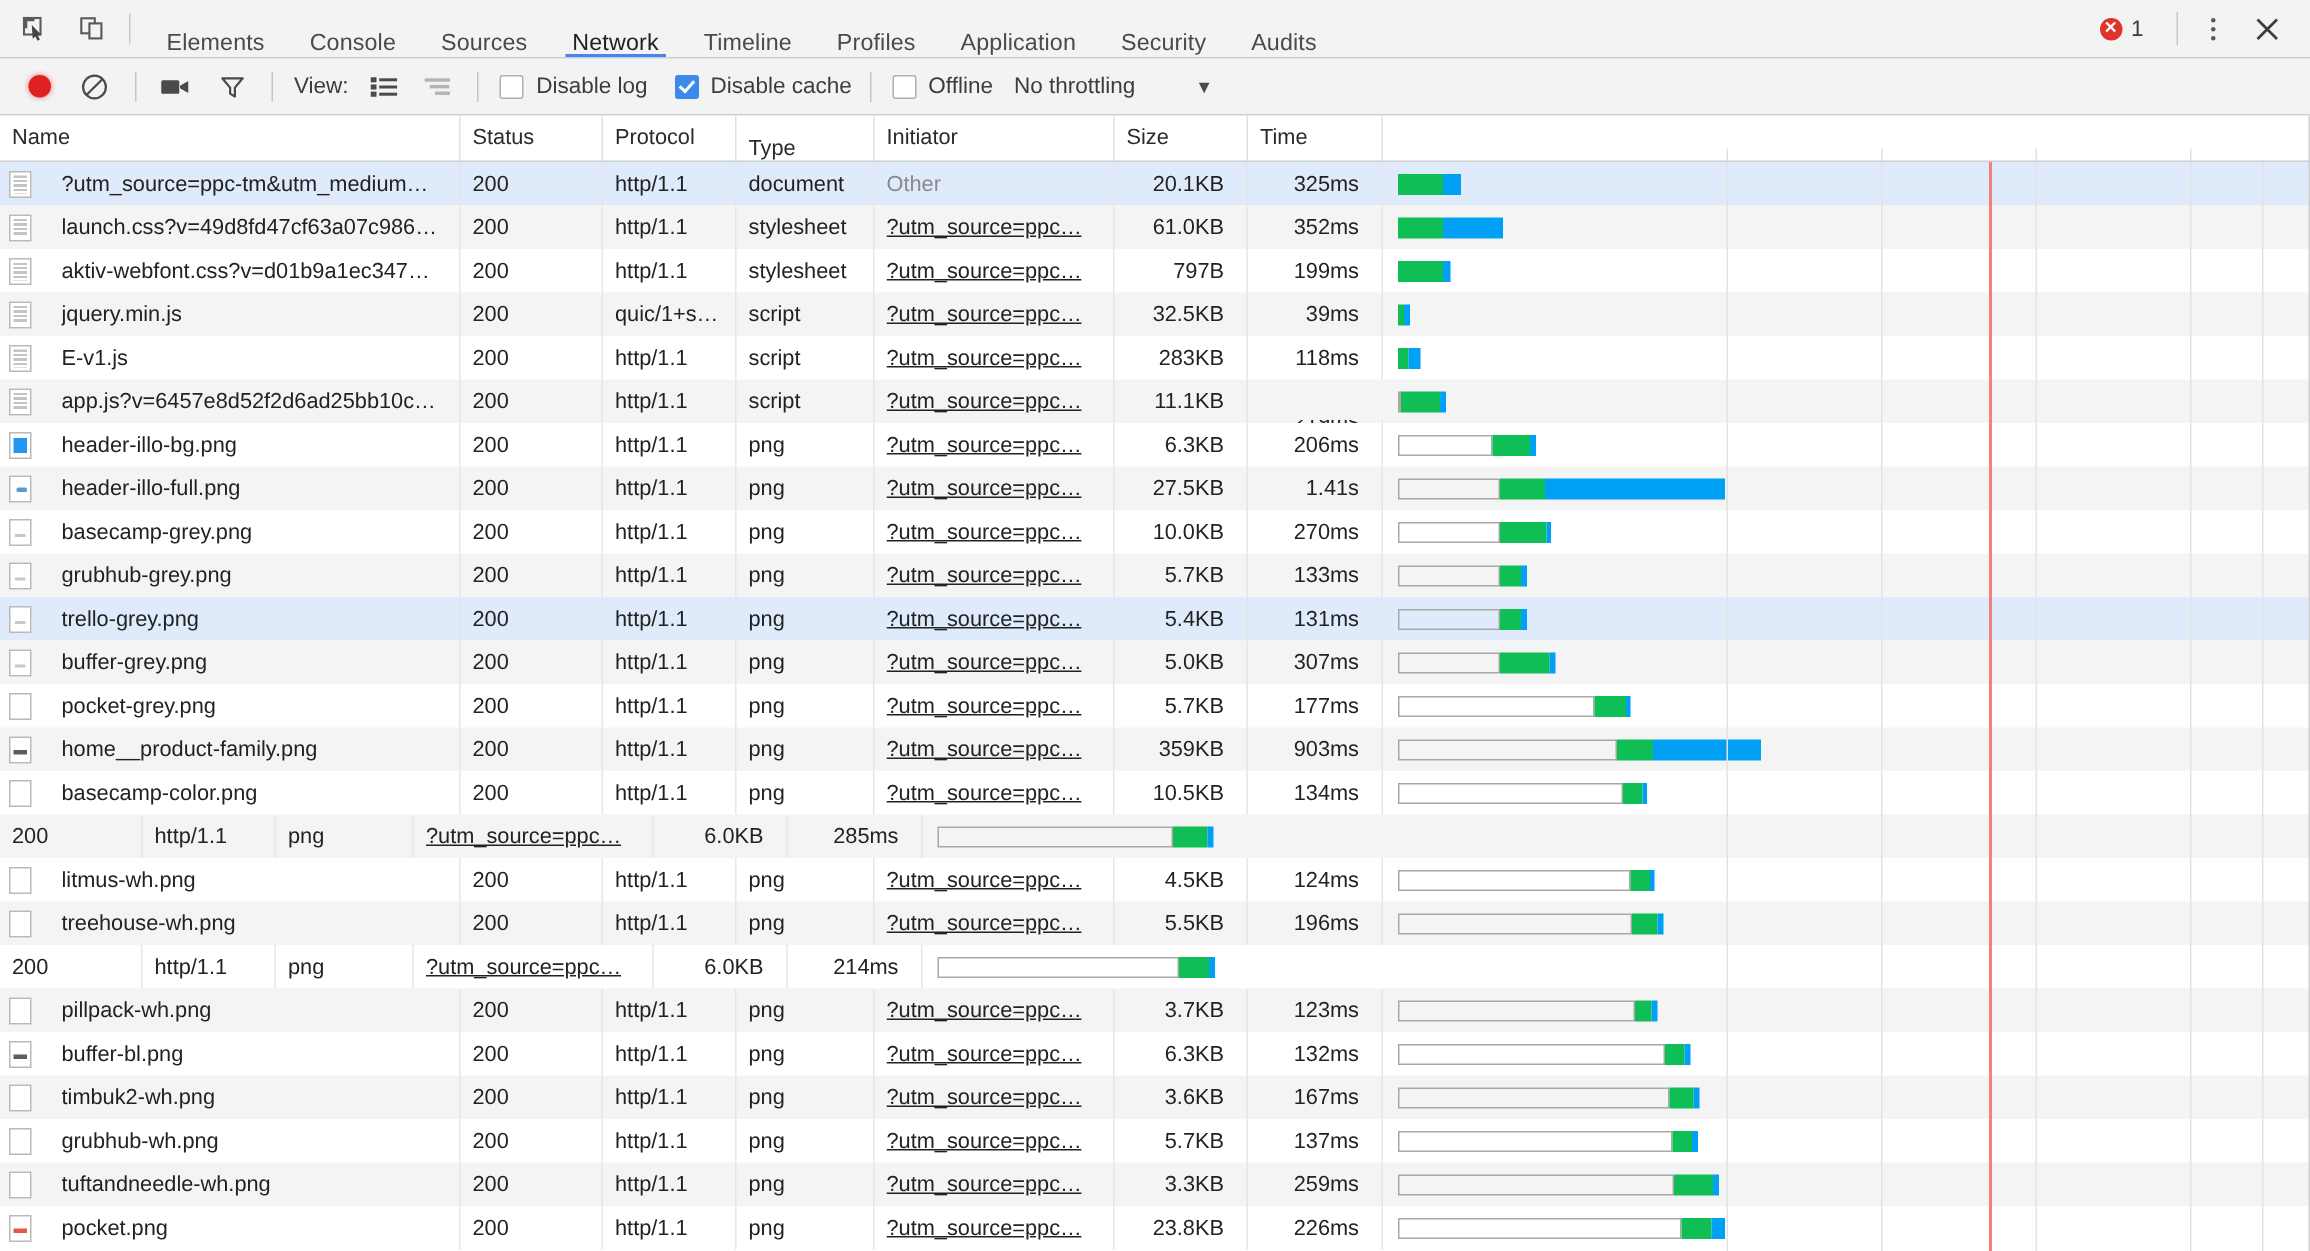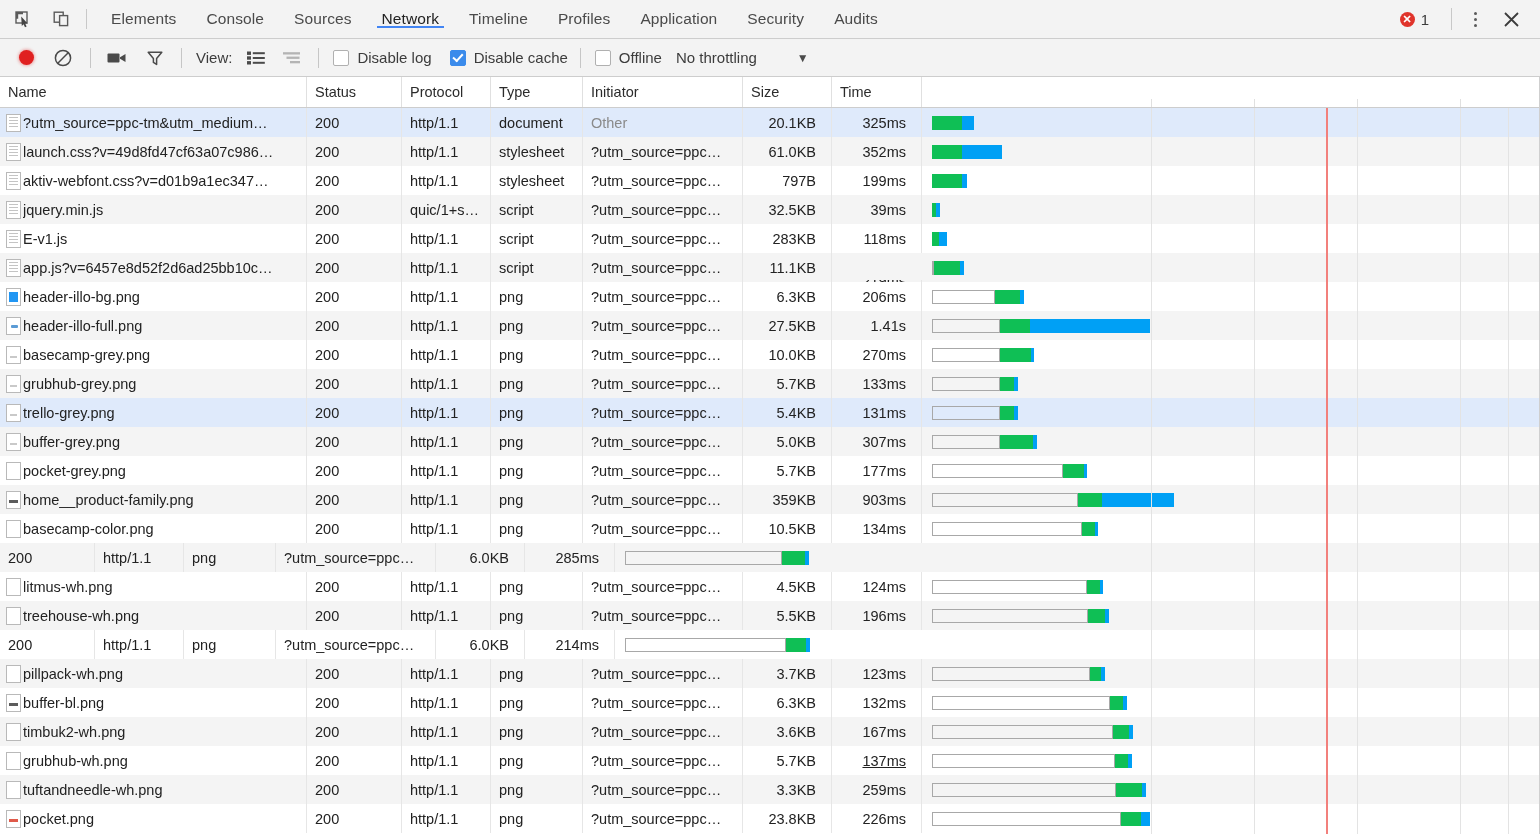--- a/index.html
+++ b/index.html
@@ -16,21 +16,21 @@
   .tabbar {
     height: 39px; min-height: 39px;
     background: #f3f3f3;
     border-bottom: 1px solid #cdcdcd;
     display: flex; align-items: stretch;
     position: relative;
   }
   .tb-icons { display: flex; align-items: center; padding-left: 10px; gap: 12px; }
   .tb-icon { width: 26px; height: 26px; display: flex; align-items: center; justify-content: center; cursor: pointer; }
   .tb-sep { width: 1px; background: #c8c8c8; margin: 9px 9px 9px 12px; }
-  .tabs { display: flex; align-items: center; }
+  .tabs { display: flex; align-items: flex-end; }
   .tab {
     display: flex; align-items: center;
     padding: 0 15px;
     font-size: 15.5px; color: #4a4a4a;
     cursor: pointer; position: relative;
     letter-spacing: .1px;
   }
   .tab.active { color: #222; }
   .tab.active::after {
     content: ""; position: absolute; left: 10px; right: 10px; bottom: 0;
@@ -110,23 +110,23 @@
   .row.even { background: #f4f4f4; }
   .row.sel  { background: #dfeafb; }
   .cell {
     display: flex; align-items: center;
     font-size: 14.5px; color: #222;
     padding-left: 8px; flex: none;
     border-right: 1px solid #e6e6e6;
     white-space: nowrap; overflow: hidden;
   }
   .cell.num { justify-content: flex-end; padding-right: 15px; padding-left: 4px; }
-  .cell.name { padding-left: 6px; gap: 2px; }
+  .cell.name { padding-left: 6px; gap: 20px; }
   .cell.init { color: #222; }
-  .cell.init .lnk { cursor: pointer; overflow: hidden; text-overflow: ellipsis; }
+  .cell.init .lnk { text-decoration: underline; cursor: pointer; overflow: hidden; text-overflow: ellipsis; }
   .cell.init .other { color: #8a8a8a; }
   .nm { overflow: hidden; text-overflow: ellipsis; }
 
   
   .ficon { width: 15px; height: 18px; flex: none; border: 1px solid #b9b9b9; background: #fff; position: relative; overflow: hidden; }
   .ficon.doc::before {
     content: ""; position: absolute; left: 2px; right: 2px; top: 2px; bottom: 2px;
     background:
       repeating-linear-gradient(to bottom, #c4c4c4 0 1.4px, transparent 1.4px 3px);
   }
@@ -280,21 +280,21 @@
     <div class="hdr" id="table-header">
         <div class="hcell" style="width: 307px;">
           <span>Name</span>
         </div>
         <div class="hcell" style="width: 95px;">
           <span>Status</span>
         </div>
         <div class="hcell" style="width: 89px;">
           <span>Protocol</span>
         </div>
-        <div class="hcell" style="width: 92px;">
+        <div class="hcell" style="width: 92px; align-items: flex-end;">
           <span>Type</span>
         </div>
         <div class="hcell" style="width: 160px;">
           <span>Initiator</span>
         </div>
         <div class="hcell" style="width: 89px;">
           <span>Size</span>
         </div>
         <div class="hcell" style="width: 90px;">
           <span>Time</span>
@@ -777,21 +777,21 @@
             <span class="ficon img-blank"></span>
             <span class="nm">grubhub-wh.png</span>
           </div>
           <div class="cell" style="width: 95px;">200</div>
           <div class="cell" style="width: 89px;">http/1.1</div>
           <div class="cell" style="width: 92px;">png</div>
           <div class="cell init" style="width: 160px;">
             <span class="lnk">?utm_source=ppc…</span>
           </div>
           <div class="cell num" style="width: 89px;">5.7KB</div>
-          <div class="cell num" style="width: 90px; text-decoration: underline;">137ms</div>
+          <div class="cell num" style="width: 90px;">137ms</div>
           <div class="wf-cell">
             <div class="bar" style="left: 193px;">
               <span class="seg-q" style="width: 183px; margin-left: -183px;"></span>
               <span class="seg-g" style="width: 13px;"></span>
               <span class="seg-b" style="width: 4px;"></span>
             </div>
           </div>
         </div>
         <div class="row even">
           <div class="cell name" style="width: 307px;">

